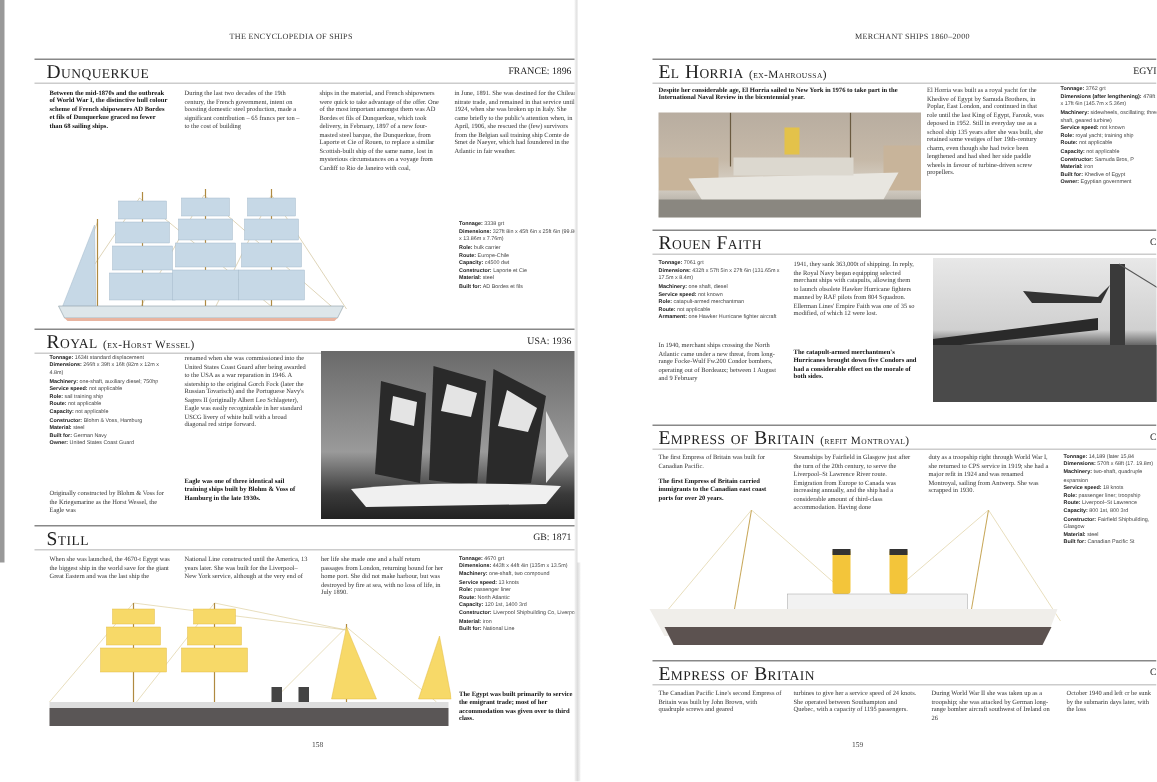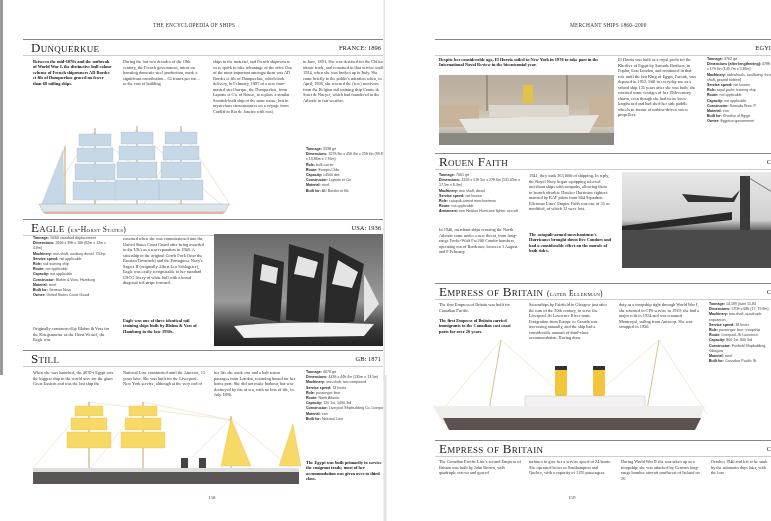--- a/index.html
+++ b/index.html
@@ -85,21 +85,21 @@
           <rect x="130" y="38" width="36" height="14"></rect>
         <rect x="128" y="54" width="40" height="16"></rect>
           <rect x="126" y="72" width="44" height="20"></rect>
       </g>
       <path d="M6,96 L196,96 L192,104 L10,104 Z" fill="#dde6ea" stroke="#8a9aa4" stroke-width="0.4"></path>
       <path d="M10,104 L192,104 L190,106 L12,106 Z" fill="#e8b4a0"></path>
     </svg>
   </div>
 
   <div class="rule" style="left:20px;top:219px;width:362px;"></div>
-  <div class="sect-title" style="left:28px;top:220px;"><span>Eagle</span> <span class="sub">(ex-Horst States)</span></div>
+  <div class="sect-title" style="left:28px;top:220px;"><span>Royal</span> <span class="sub">(ex-Horst Wessel)</span></div>
   <div class="sect-meta" style="right:4px;top:224px;">USA: 1936</div>
   <div class="rule" style="left:20px;top:235px;width:362px;background:#ccc;"></div>
   <div class="spec" style="left:30px;top:236px;width:82px;">
     <div><b>Tonnage:</b> <span>1634t standard displacement</span></div>
     <div><b>Dimensions:</b> <span>266ft x 39ft x 16ft (82m x 12m x 4.8m)</span></div>
     <div><b>Machinery:</b> <span>one-shaft, auxiliary diesel; 750hp</span></div>
     <div><b>Service speed:</b> <span>not applicable</span></div>
     <div><b>Role:</b> <span>sail training ship</span></div>
     <div><b>Route:</b> <span>not applicable</span></div>
     <div><b>Capacity:</b> <span>not applicable</span></div>
@@ -182,20 +182,21 @@
 
   <div class="pno">158</div>
 </div>
 
 <div class="gutter"></div>
 
 <div class="page right">
   <div class="running">MERCHANT SHIPS 1860–2000</div>
 
   <div class="rule" style="left:50px;top:39px;width:336px;"></div>
+  <div class="sect-title" style="left:54px;top:40px;"><span>El Horria</span> <span class="sub">(ex-Mahroussa)</span></div>
   <div class="sect-meta" style="right:0px;top:44px;">EGYI</div>
   <div class="rule" style="left:50px;top:55px;width:336px;background:#ccc;"></div>
   <div class="col bold" style="left:54px;top:57px;width:170px;">Despite her considerable age, El Horria sailed to New York in 1976 to take part in the International Naval Review in the bicentennial year.</div>
   <div class="photo" style="left:54px;top:75px;width:175px;height:70px;background:linear-gradient(180deg,#b8ada0 0%,#c6b9a8 45%,#d8d2c8 70%,#9a958c 100%);">
     <svg width="175" height="70" viewBox="0 0 175 70">
       <rect x="0" y="30" width="40" height="22" fill="#c8b49a"></rect>
       <rect x="150" y="22" width="25" height="30" fill="#c8b49a"></rect>
       <rect x="84" y="10" width="10" height="18" fill="#e3c24a"></rect>
       <line x1="48" y1="0" x2="48" y2="36" stroke="#6a5a40" stroke-width="0.8"></line>
       <line x1="128" y1="0" x2="128" y2="36" stroke="#6a5a40" stroke-width="0.8"></line>
@@ -239,21 +240,21 @@
     <svg width="150" height="96" viewBox="0 0 150 96">
       <path d="M60,22 L110,26 L118,18 L112,30 L66,30 Z" fill="#333"></path>
       <path d="M0,54 L110,40 L110,48 L0,60 Z" fill="#2a2a2a"></path>
       <rect x="118" y="4" width="10" height="60" fill="#3a3a3a"></rect>
       <line x1="124" y1="4" x2="150" y2="20" stroke="#555" stroke-width="0.8"></line>
       <rect x="0" y="58" width="150" height="38" fill="#4a4a4a"></rect>
     </svg>
   </div>
 
   <div class="rule" style="left:50px;top:283px;width:336px;"></div>
-  <div class="sect-title" style="left:54px;top:284px;"><span>Empress of Britain</span> <span class="sub">(later Ellerman)</span></div>
+  <div class="sect-title" style="left:54px;top:284px;"><span>Empress of Britain</span> <span class="sub">(refit Montroyal)</span></div>
   <div class="sect-meta" style="right:0px;top:288px;">C</div>
   <div class="rule" style="left:50px;top:299px;width:336px;background:#ccc;"></div>
   <div class="col" style="left:54px;top:302px;width:82px;">The first Empress of Britain was built for Canadian Pacific.</div>
   <div class="col bold" style="left:54px;top:318px;width:82px;">The first Empress of Britain carried immigrants to the Canadian east coast ports for over 20 years.</div>
   <div class="col" style="left:144px;top:302px;width:82px;">Steamships by Fairfield in Glasgow just after the turn of the 20th century, to serve the Liverpool–St Lawrence River route. Emigration from Europe to Canada was increasing annually, and the ship had a considerable amount of third-class accommodation. Having done</div>
   <div class="col" style="left:234px;top:302px;width:82px;">duty as a troopship right through World War I, she returned to CPS service in 1919; she had a major refit in 1924 and was renamed Montroyal, sailing from Antwerp. She was scrapped in 1930.</div>
   <div class="spec" style="left:324px;top:302px;width:64px;">
     <div><b>Tonnage:</b> <span>14,189 (later 15,84</span></div>
     <div><b>Dimensions:</b> <span>570ft x 68ft (17. 19.8m)</span></div>
     <div><b>Machinery:</b> <span>two-shaft, quadruple expansion</span></div>

